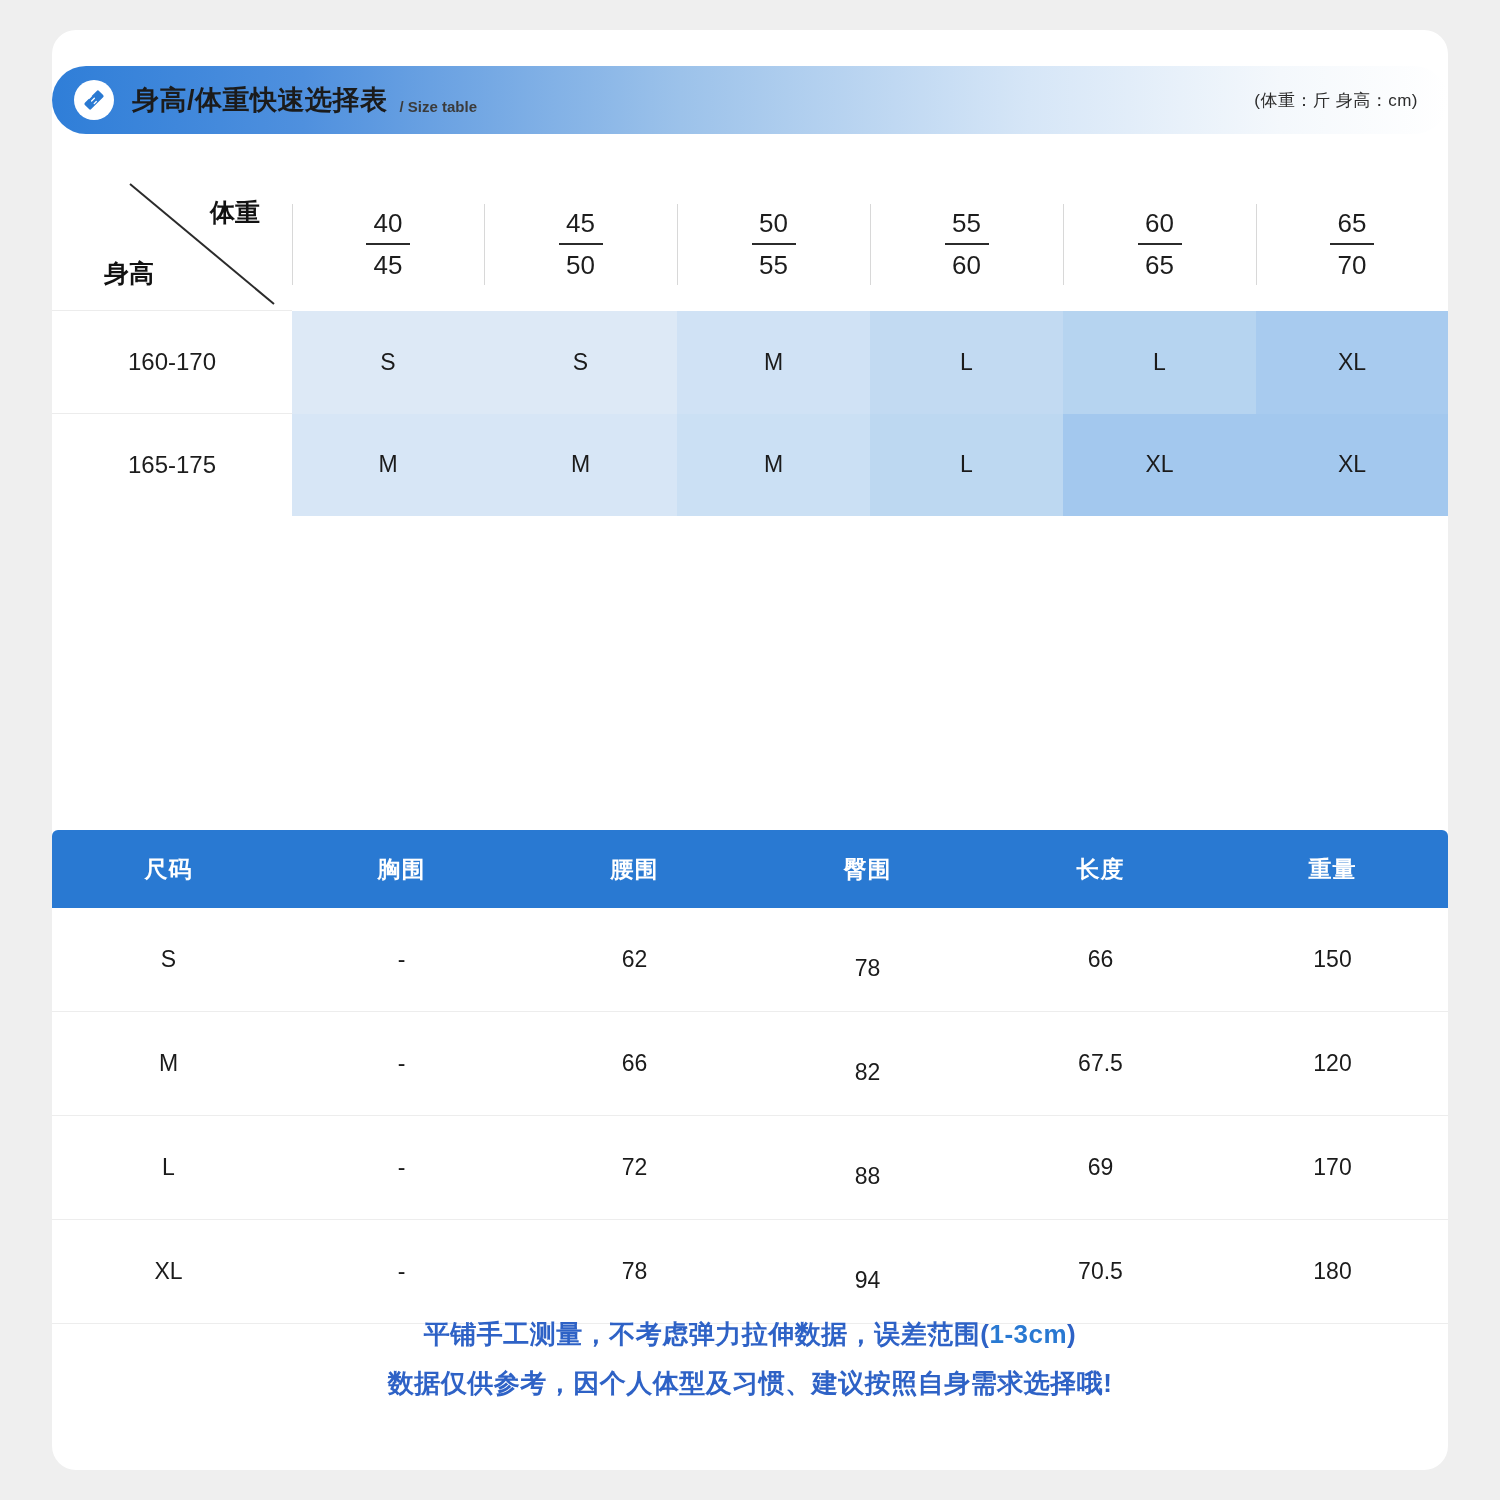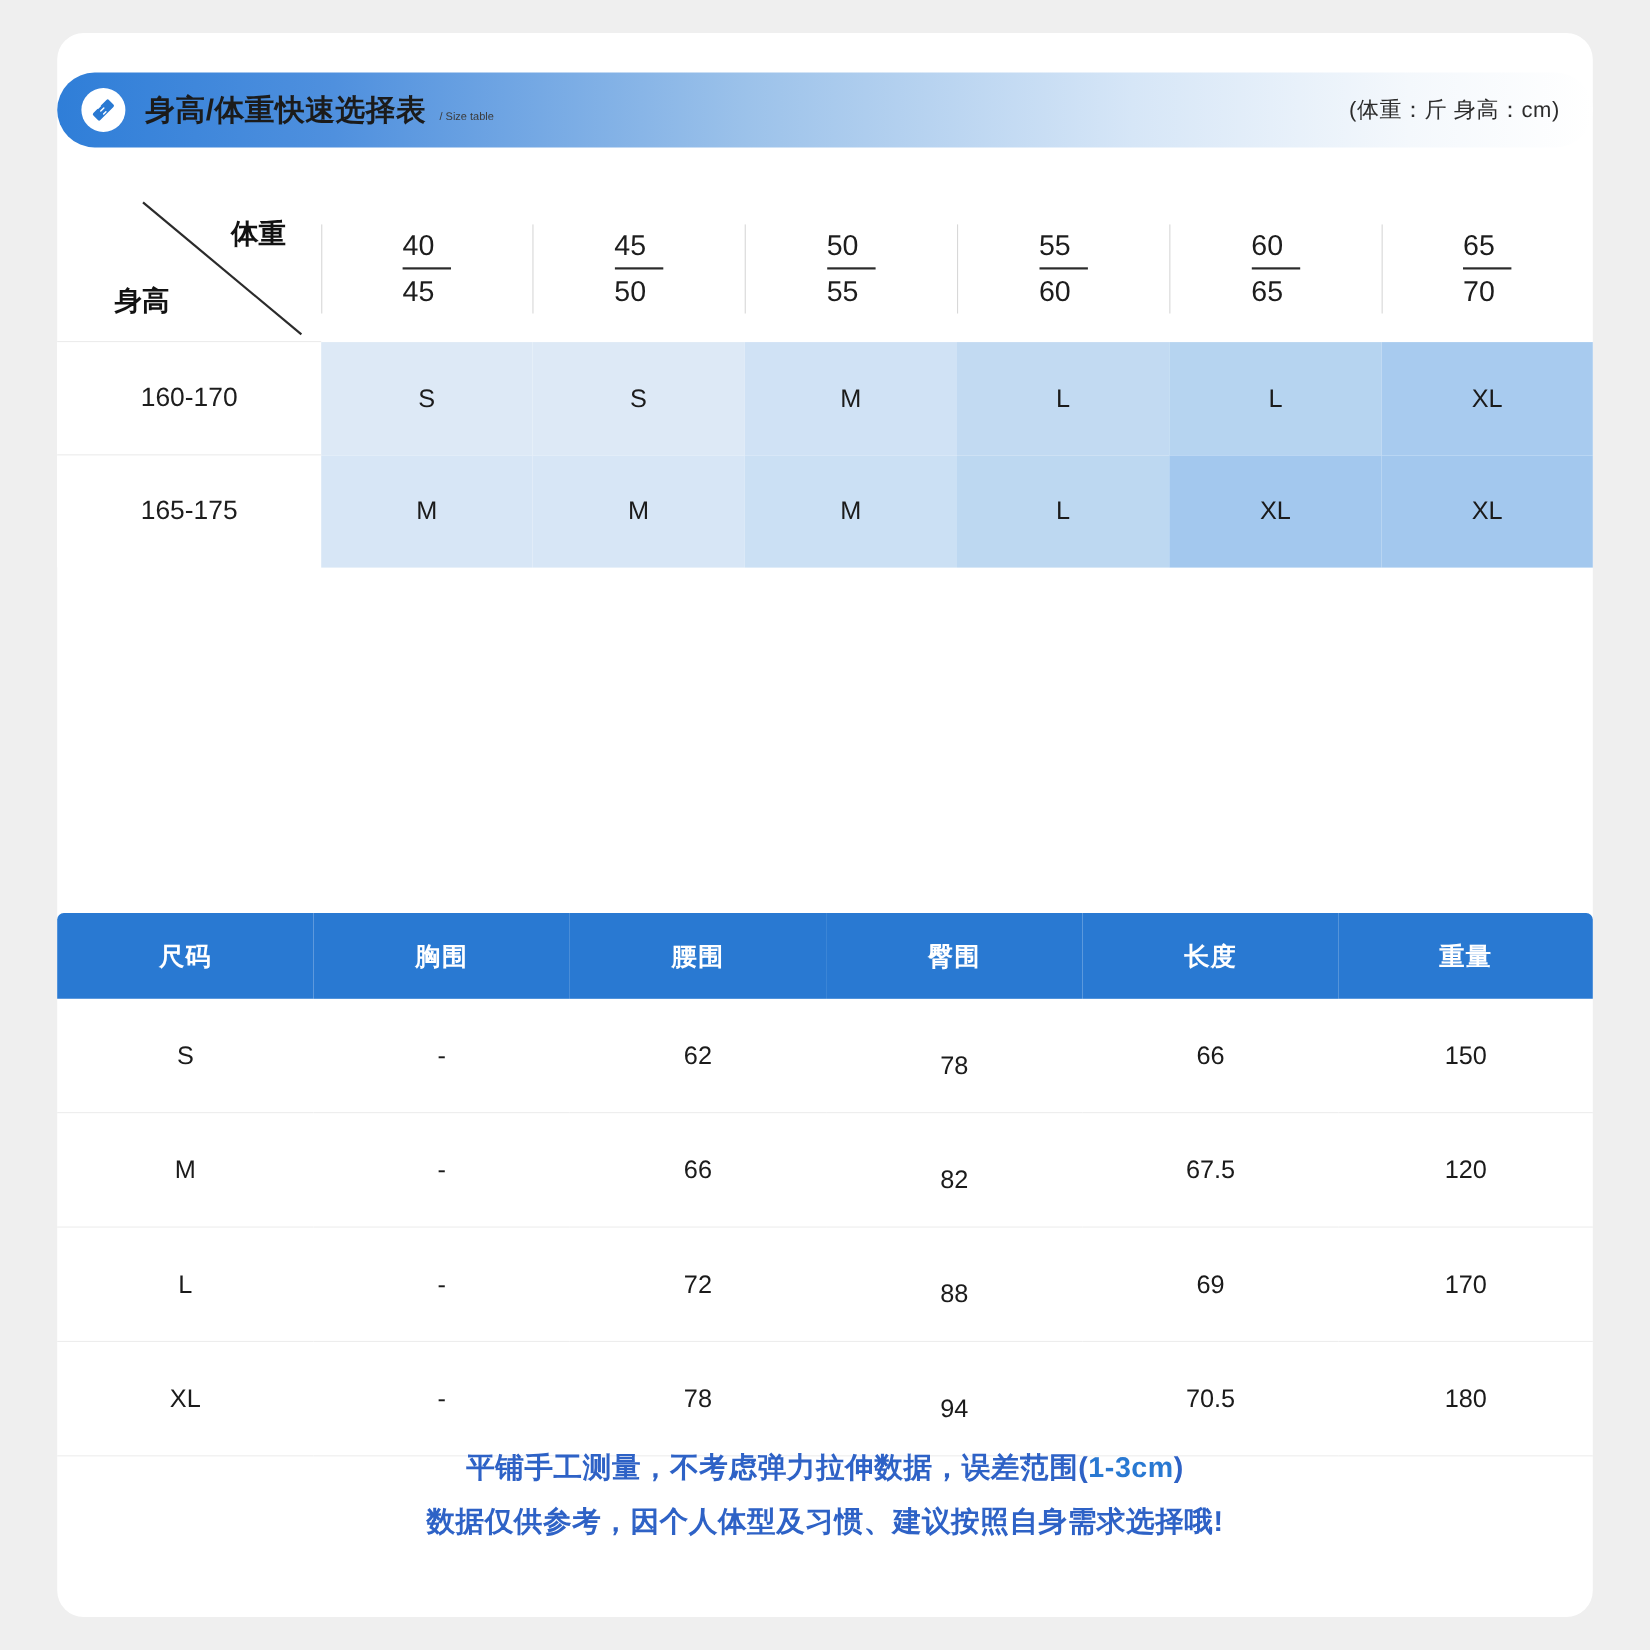--- a/index.html
+++ b/index.html
@@ -56,32 +56,32 @@
   .header-badge svg { display:block; }
   .header-title {
     margin-left: 18px;
     font-size: 27px;
     font-weight: bold;
     color: #1b1b1b;
     letter-spacing: 0.5px;
   }
   .header-sub {
     margin-left: 12px;
-    font-size: 10px;
-    font-weight: normal;
+    font-size: 15px;
+    font-weight: bold;
     color: #3b3b3b;
     position: relative;
     top: 6px;
   }
   .header-note {
     position: absolute;
     right: 30px;
     top: 50%;
     transform: translateY(-50%);
-    font-size: 20px;
+    font-size: 17px;
     color: #2c2c2c;
     letter-spacing: 0.5px;
   }
 
   
   .matrix-wrap {
     position: absolute;
     left: 0;
     top: 148px;
     width: 1396px;
@@ -126,21 +126,21 @@
   .corner .lbl-height {
     position: absolute;
     left: 52px;
     bottom: 20px;
     font-size: 25px;
     font-weight: bold;
     color: #121212;
   }
   .frac {
     display: inline-block;
-    text-align: left;
+    text-align: center;
     line-height: 1.18;
     font-size: 26px;
     color: #1d1d1d;
   }
   .frac .num { display: block; }
   .frac .bar {
     display: block;
     height: 2px;
     background: #2b2b2b;
     margin: 5px auto 5px auto;

